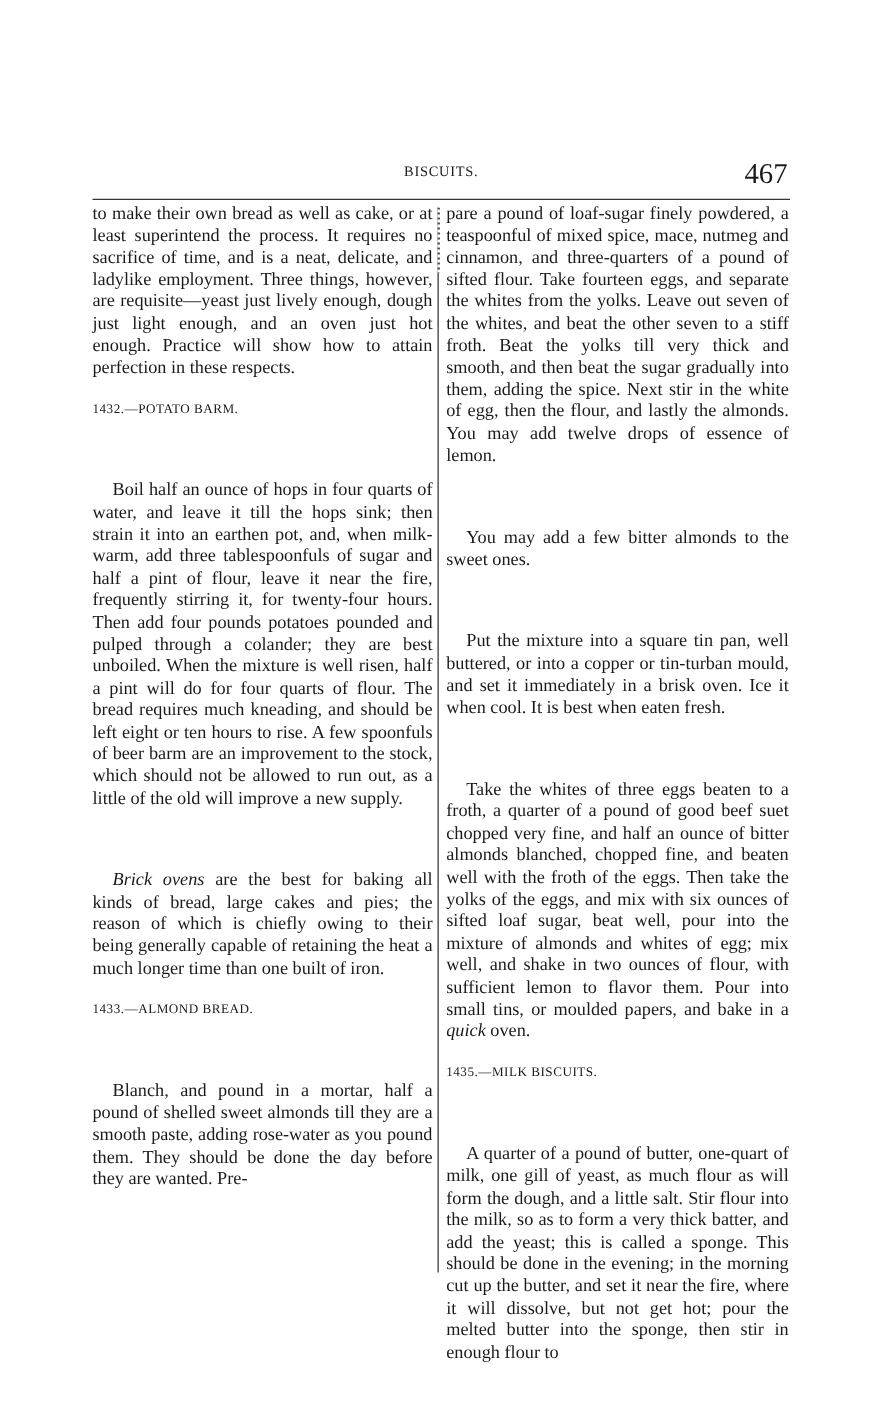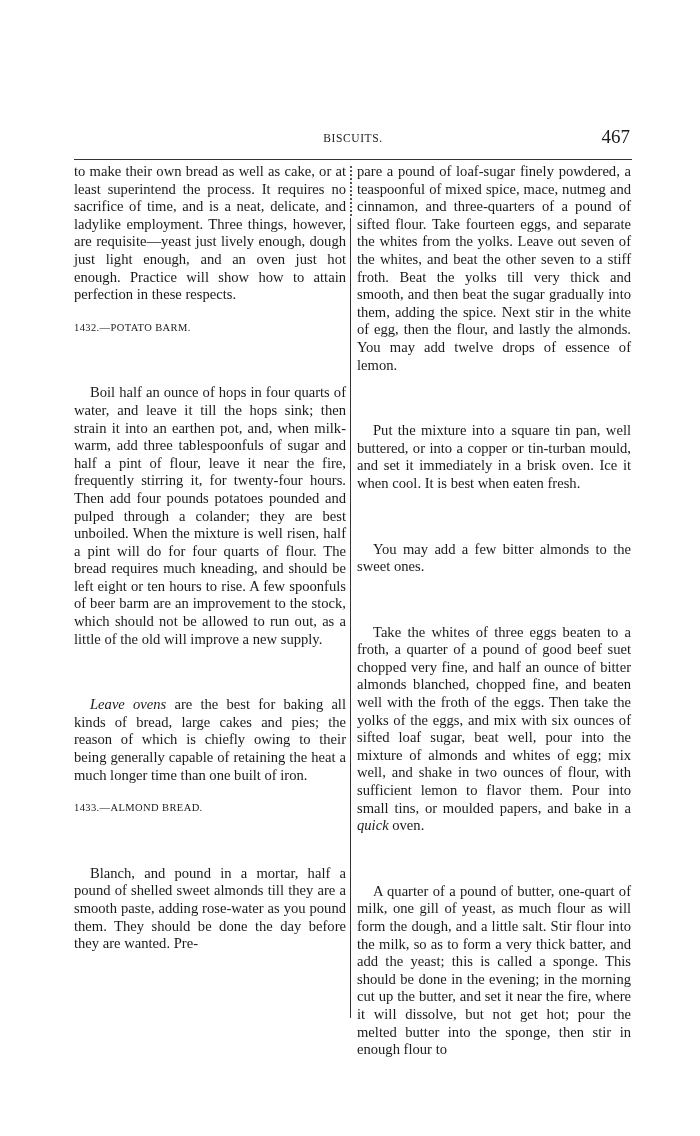--- a/index.html
+++ b/index.html
@@ -2,21 +2,21 @@
 <html><head>
 <meta charset="utf-8">
 <style>
   html, body { margin: 0; padding: 0; background: #ffffff; }
   body { width: 700px; height: 1136px; position: relative; overflow: hidden;
          font-family: "Liberation Serif", "DejaVu Serif", serif; color: #1a1a1a; }
   .page { position: absolute; left: 0; top: 0; width: 700px; height: 1136px; }
   .running-head { position: absolute; left: 74px; top: 128px; width: 558px; height: 24px; }
   .running-title { position: absolute; left: 0; right: 0; top: 4px; text-align: center;
                    font-size: 11.5px; letter-spacing: 0.6px; }
-  .page-number { position: absolute; right: 2px; top: -2px; font-size: 19px; }
+  .page-number { position: absolute; right: 2px; top: -2px; font-size: 23px; }
   .head-rule { position: absolute; left: 74px; top: 159px; width: 558px; height: 0;
                border-top: 1.4px solid #333; }
   .col { position: absolute; top: 163px; font-size: 14.6px; line-height: 17.6px; text-align: justify; }
   .col-left { left: 74px; width: 272px; }
   .col-right { left: 357px; width: 274px; }
   .divider { position: absolute; left: 350px; top: 166px; width: 0; height: 852px;
              border-left: 1.2px solid #333; }
   .divider-dash { position: absolute; left: 350px; top: 166px; width: 2px; height: 52px; background: #fff;
                   background-image: linear-gradient(#555 50%, transparent 50%); background-size: 2px 4px; }
   p { margin: 0; }
@@ -38,29 +38,30 @@
   <div class="head-rule"></div>
 
   <div class="divider"></div>
   <div class="divider-dash"></div>
 
   <div class="col col-left">
     <p class="cont">to make their own bread as well as cake, or at least superintend the process. It requires no sacrifice of time, and is a neat, delicate, and ladylike employment. Three things, however, are requisite—yeast just lively enough, dough just light enough, and an oven just hot enough. Practice will show how to attain perfection in these respects.</p>
 
     <div class="heading">1432.—POTATO BARM.</div>
     <p class="indent">Boil half an ounce of hops in four quarts of water, and leave it till the hops sink; then strain it into an earthen pot, and, when milk-warm, add three tablespoonfuls of sugar and half a pint of flour, leave it near the fire, frequently stirring it, for twenty-four hours. Then add four pounds potatoes pounded and pulped through a colander; they are best unboiled. When the mixture is well risen, half a pint will do for four quarts of flour. The bread requires much kneading, and should be left eight or ten hours to rise. A few spoonfuls of beer barm are an improvement to the stock, which should not be allowed to run out, as a little of the old will improve a new supply.</p>
-    <p class="indent gap"><em>Leave ovens</em><span> are the best for baking all kinds of bread, large cakes and pies; the reason of which is chiefly owing to their being generally capable of retaining the heat a much longer time than one built of iron.</span></p>
+    <p class="indent gap"><em>Brick ovens</em><span> are the best for baking all kinds of bread, large cakes and pies; the reason of which is chiefly owing to their being generally capable of retaining the heat a much longer time than one built of iron.</span></p>
 
     <div class="heading">1433.—ALMOND BREAD.</div>
     <p class="indent">Blanch, and pound in a mortar, half a pound of shelled sweet almonds till they are a smooth paste, adding rose-water as you pound them. They should be done the day before they are wanted. Pre-</p>
   </div>
 
   <div class="col col-right">
     <p class="cont">pare a pound of loaf-sugar finely powdered, a teaspoonful of mixed spice, mace, nutmeg and cinnamon, and three-quarters of a pound of sifted flour. Take fourteen eggs, and separate the whites from the yolks. Leave out seven of the whites, and beat the other seven to a stiff froth. Beat the yolks till very thick and smooth, and then beat the sugar gradually into them, adding the spice. Next stir in the white of egg, then the flour, and lastly the almonds. You may add twelve drops of essence of lemon.</p>
+    <p class="indent gap">You may add a few bitter almonds to the sweet ones.</p>
     <p class="indent gap">Put the mixture into a square tin pan, well buttered, or into a copper or tin-turban mould, and set it immediately in a brisk oven. Ice it when cool. It is best when eaten fresh.</p>
-    <p class="indent gap">You may add a few bitter almonds to the sweet ones.</p>
 
     <p class="indent"><span>Take the whites of three eggs beaten to a froth, a quarter of a pound of good beef suet chopped very fine, and half an ounce of bitter almonds blanched, chopped fine, and beaten well with the froth of the eggs. Then take the yolks of the eggs, and mix with six ounces of sifted loaf sugar, beat well, pour into the mixture of almonds and whites of egg; mix well, and shake in two ounces of flour, with sufficient lemon to flavor them. Pour into small tins, or moulded papers, and bake in a </span><em>quick</em><span> oven.</span></p>
 
+    <div class="heading">1435.—MILK BISCUITS.</div>
     <p class="indent">A quarter of a pound of butter, one-quart of milk, one gill of yeast, as much flour as will form the dough, and a little salt. Stir flour into the milk, so as to form a very thick batter, and add the yeast; this is called a sponge. This should be done in the evening; in the morning cut up the butter, and set it near the fire, where it will dissolve, but not get hot; pour the melted butter into the sponge, then stir in enough flour to</p>
   </div>
 
 </div>
 
 </body></html>

